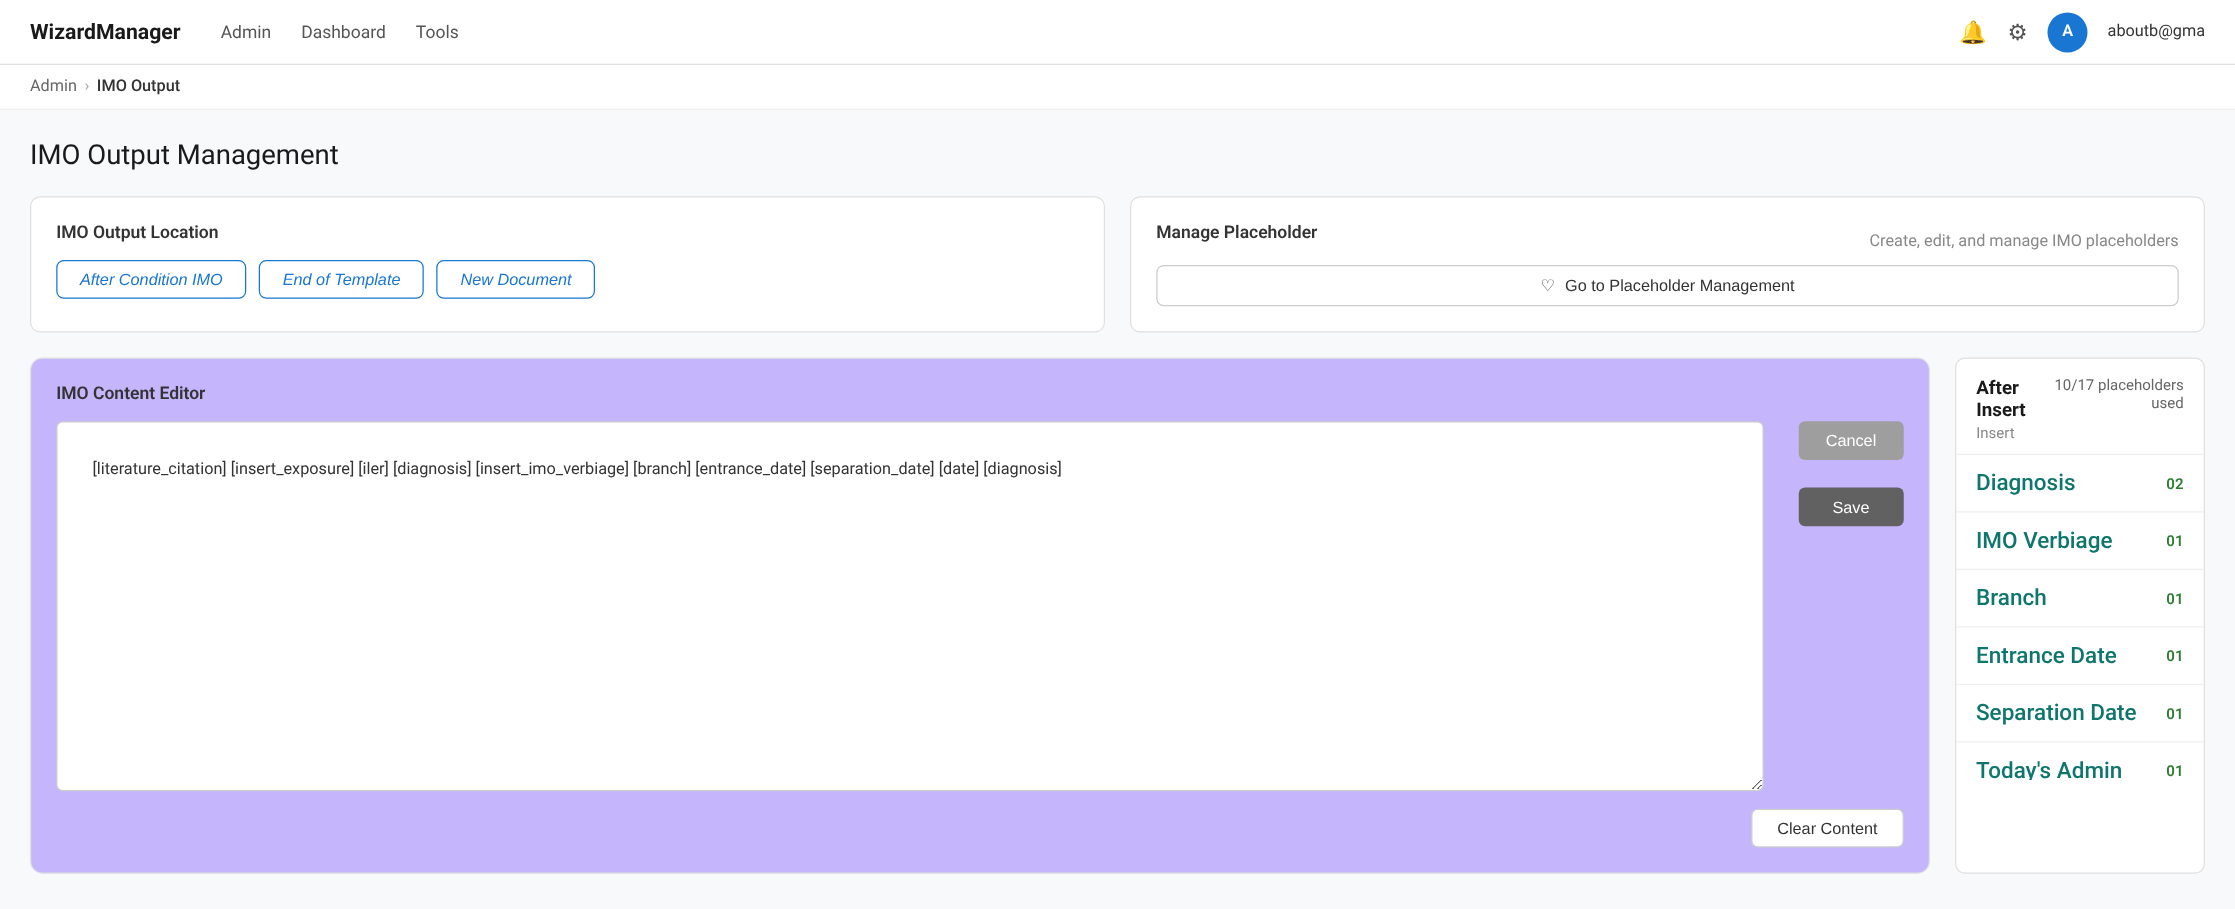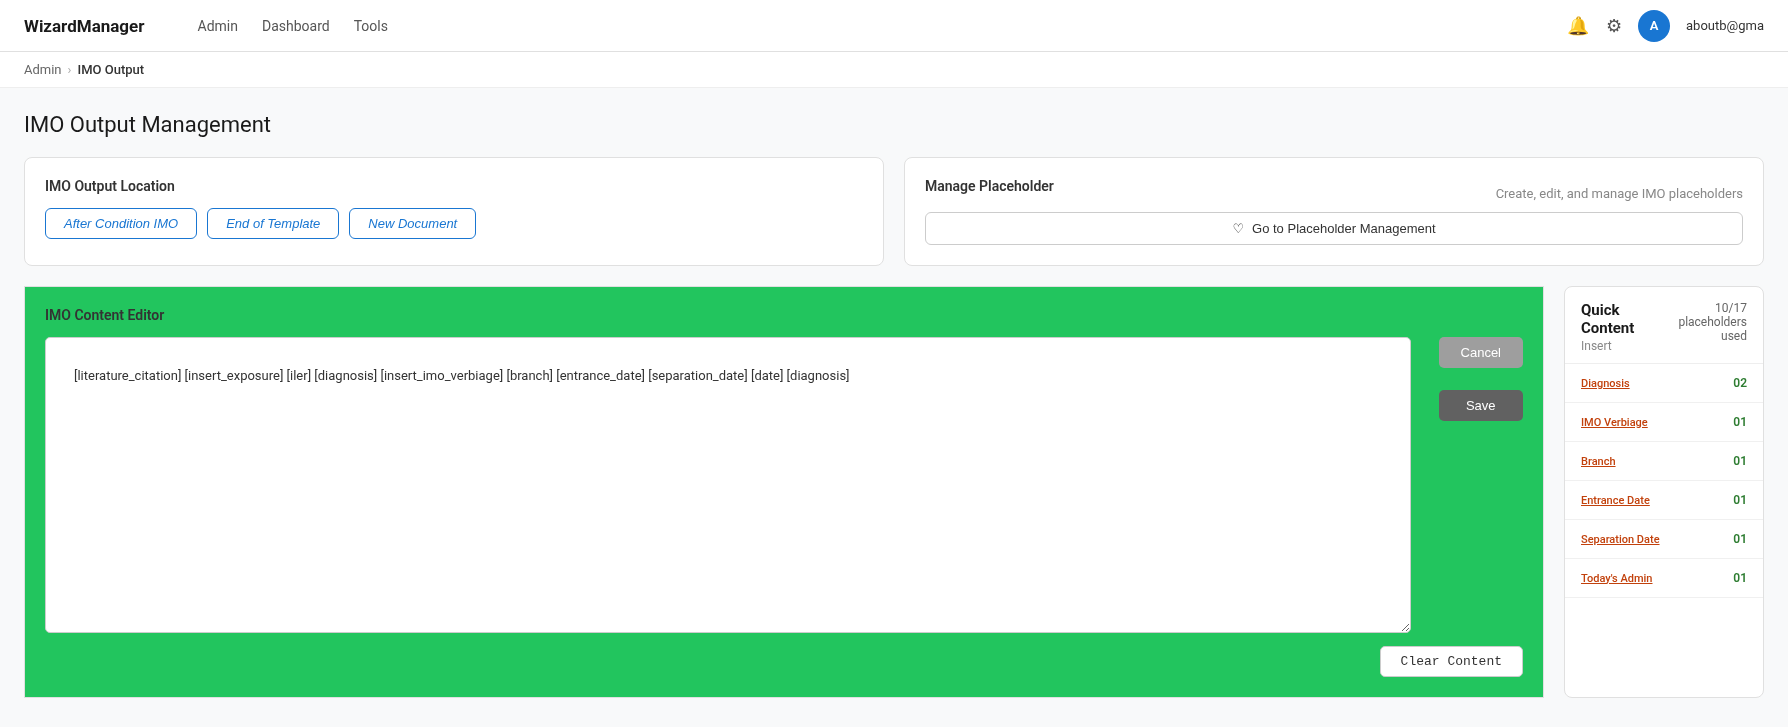--- a/index.html
+++ b/index.html
@@ -9,21 +9,20 @@
     .navbar {
       background: #fff;
       border-bottom: 1px solid #e0e0e0;
       display: flex;
       align-items: center;
       padding: 0 24px;
       height: 52px;
       position: sticky;
       top: 0;
       z-index: 100;
-      gap: 21px;
     }
     .navbar-brand {
       font-weight: 700;
       font-size: 17px;
       color: #1a1a1a;
       margin-right: 32px;
     }
     .navbar-links {
       display: flex;
       gap: 24px;
@@ -213,21 +212,20 @@
       margin-top: 10px;
     }
     .btn-clear {
       background: #fff;
       border: 1px solid #ccc;
       color: #333;
       padding: 7px 20px;
       border-radius: 5px;
       cursor: pointer;
       font-size: 13px;
-      font-family: Liberation Mono, monospace;
     }
 
     
     .editor-section {
       display: flex;
       gap: 20px;
     }
     .editor-main-col {
       flex: 1;
     }
@@ -263,35 +261,34 @@
     }
     .quick-insert-item {
       display: flex;
       align-items: center;
       justify-content: space-between;
       padding: 12px 16px;
       border-bottom: 1px solid #f0f0f0;
       cursor: pointer;
     }
     .quick-insert-name {
-      font-size: 11px;
-      color: #c2410c;
+      font-size: 18px;
+      color: #0f766e;
       font-weight: 500;
-      text-decoration: underline;
     }
     .quick-insert-badge {
       font-size: 12px;
       color: #2e7d32;
       font-weight: 600;
     }
 
     .full-card-section {
-      background: #22c55e;
+      background: #c4b5fd;
       border: 1px solid #e0e0e0;
-      border-radius: 0;
+      border-radius: 10px;
       padding: 20px;
     }
   </style>
 </head>
 <body>
 
 <nav class="navbar">
   <div class="navbar-brand">WizardManager</div>
   <div class="navbar-links">
     <a class="navbar-link">Admin</a>
@@ -352,21 +349,21 @@
         </div>
       </div>
       <div class="editor-bottom-bar">
         <button class="btn-clear">Clear Content</button>
       </div>
     </div>
 
     <div class="quick-insert-panel">
       <div class="quick-insert-header">
         <div>
-          <div class="quick-insert-title">Quick Content</div>
+          <div class="quick-insert-title">After Insert</div>
           <div style="font-size:12px;color:#888;margin-top:2px;">Insert</div>
         </div>
         <div class="quick-insert-count">10/17 placeholders used</div>
       </div>
       <div class="quick-insert-items">
 
       <div class="quick-insert-item">
     <span class="quick-insert-name">Diagnosis</span>
     <span class="quick-insert-badge">02</span>
   </div>

